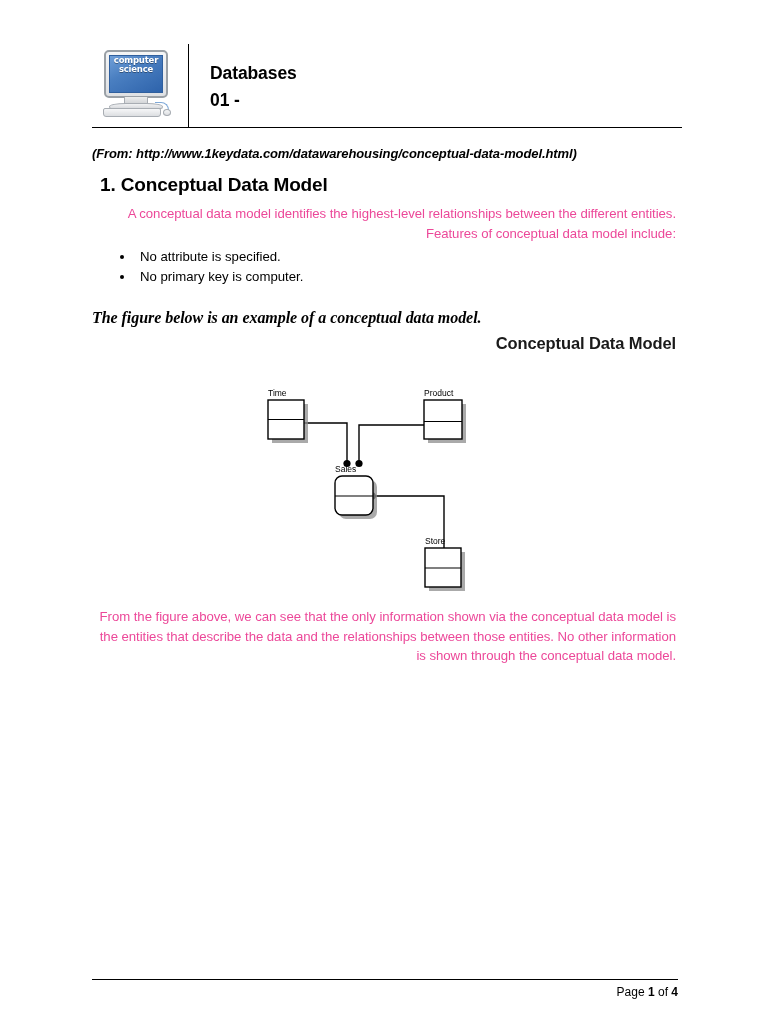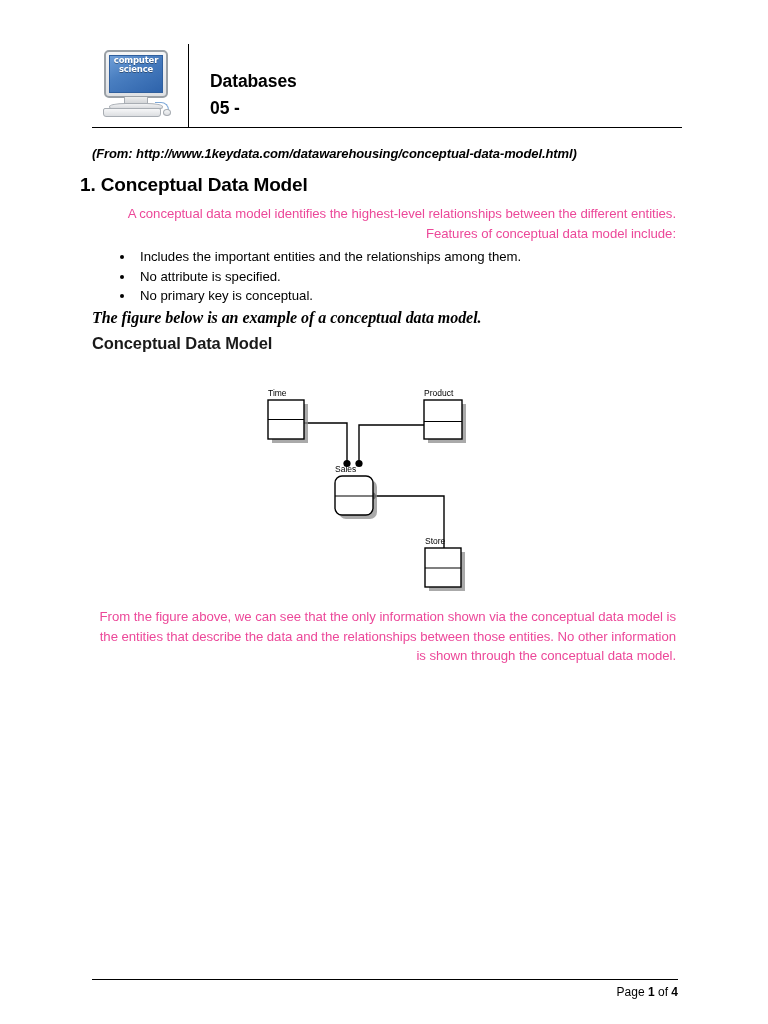--- a/index.html
+++ b/index.html
@@ -142,21 +142,21 @@
     position: absolute;
     left: 96px;
     top: 4px;
     width: 0;
     height: 84px;
     border-left: 1.4px solid #000000;
   }
   .header-titles {
     position: absolute;
     left: 118px;
-    top: 28px;
+    top: 20px;
     width: 440px;
   }
   .header-title-line {
     font-family: "Liberation Sans", sans-serif;
     font-weight: bold;
     font-size: 17.5px;
     color: #000000;
     line-height: 27px;
     letter-spacing: -0.1px;
   }
@@ -178,21 +178,21 @@
     font-family: "Liberation Sans", sans-serif;
     font-style: italic;
     font-weight: bold;
     font-size: 13px;
     color: #000000;
     letter-spacing: -0.1px;
   }
 
   .section-heading {
     position: absolute;
-    left: 80px;
+    left: 100px;
     top: 174px;
     width: 590px;
     font-family: "Liberation Sans", sans-serif;
     font-weight: bold;
     font-size: 19px;
     color: #000000;
     letter-spacing: -0.15px;
   }
 
   .para {
@@ -247,21 +247,21 @@
     font-size: 16px;
     font-family: Liberation Serif, serif;
     letter-spacing: -0.05px;
   }
 
   .figure-title {
     position: absolute;
     left: 92px;
     top: 334px;
     width: 584px;
-    text-align: left;
+    text-align: right;
     font-family: "Liberation Sans", sans-serif;
     font-weight: bold;
     font-size: 16.5px;
     color: #1a1a1a;
     letter-spacing: -0.1px;
   }
 
   .para-outro {
     position: absolute;
     left: 92px;
@@ -321,44 +321,40 @@
         <div class="mon-cord"></div>
         <div class="mon-keyboard"></div>
         <div class="mon-mouse"></div>
       </div>
     </div>
 
     <div class="header-divider"></div>
 
     <div class="header-titles">
       <div class="header-title-line">Databases</div>
-      <div class="header-title-line">05 -</div>
+      <div class="header-title-line">01 -</div>
     </div>
   </div>
 
   <div class="header-rule"></div>
 
   <div class="source-line">(From: http://www.1keydata.com/datawarehousing/conceptual-data-model.html)</div>
 
   <div class="section-heading">1. Conceptual Data Model</div>
 
   <div class="para para-intro">A conceptual data model identifies the highest-level relationships between the different entities. Features of conceptual data model include:</div>
 
   <ul class="bullets">
-    <li>
-      <span class="bullet-dot"></span>
-      <span>Includes the important entities and the relationships among them.</span>
-    </li>
     <li>
       <span class="bullet-dot"></span>
       <span>No attribute is specified.</span>
     </li>
     <li>
       <span class="bullet-dot"></span>
-      <span>No primary key is conceptual.</span>
+      <span>No primary key is computer.</span>
     </li>
   </ul>
 
   <div class="para-figure-caption">The figure below is an example of a conceptual data model.</div>
 
   <div class="figure-title">Conceptual Data Model</div>
 
   <div class="er-figure">
     <svg class="er-svg" width="250" height="210" viewBox="0 0 250 210" xmlns="http://www.w3.org/2000/svg">
 

